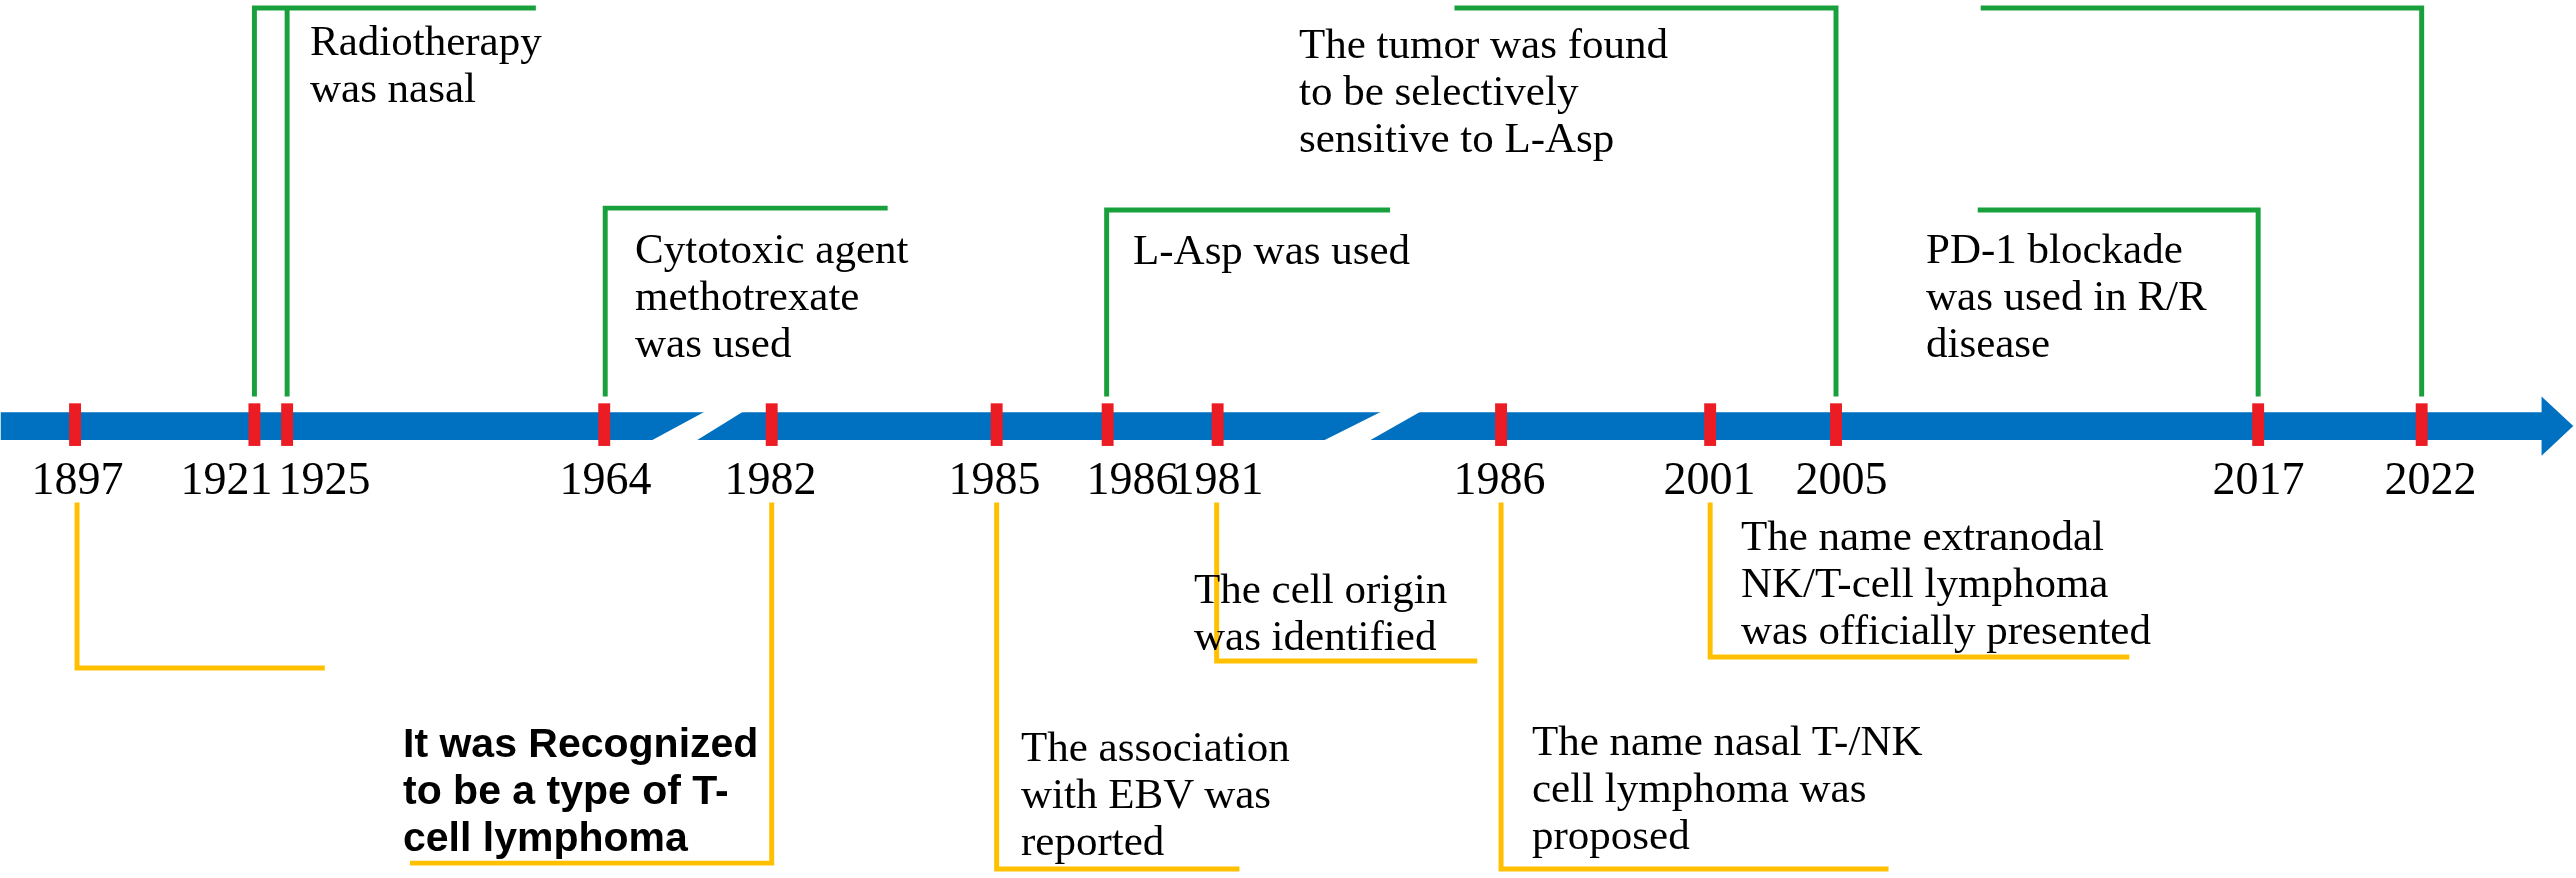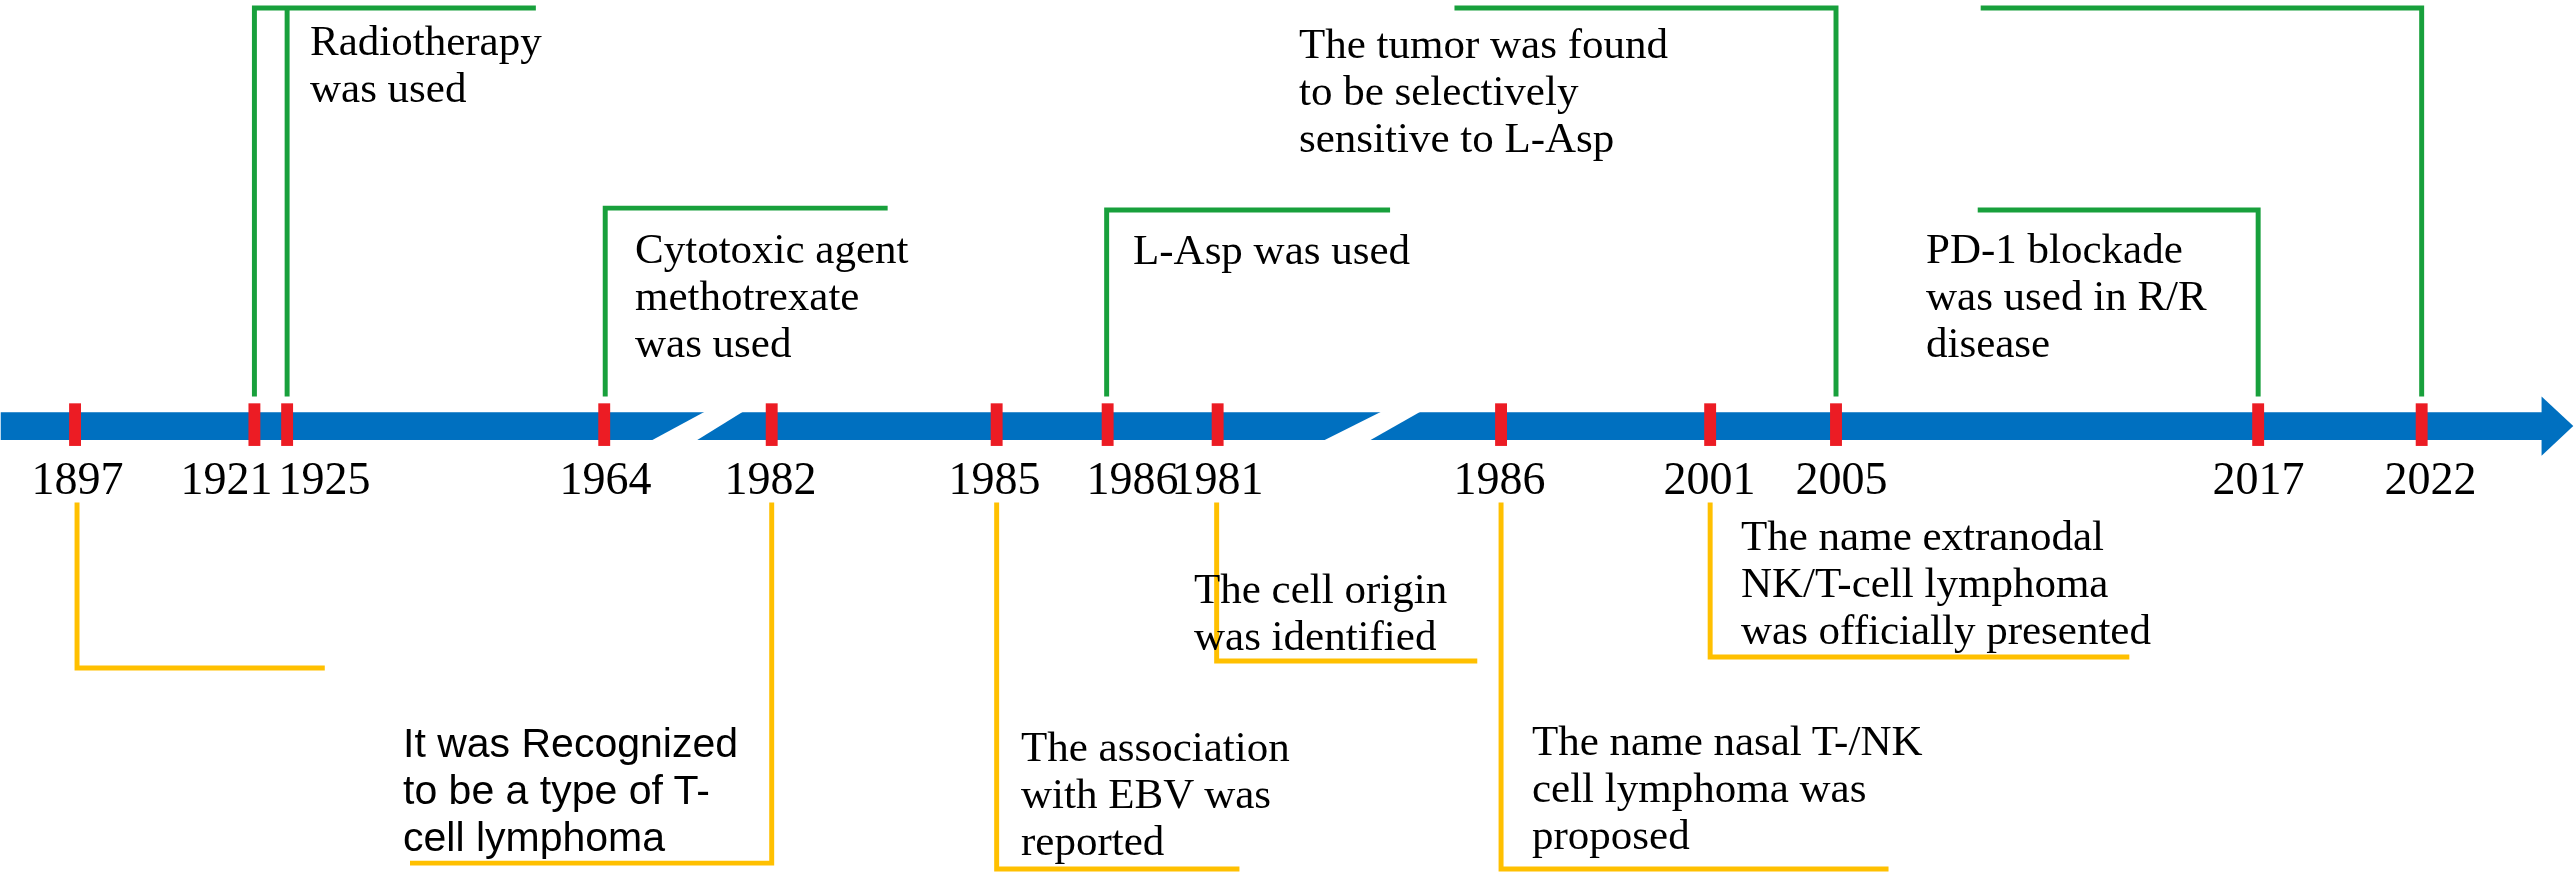--- a/index.html
+++ b/index.html
@@ -14,21 +14,21 @@
   .layer{position:absolute;left:0;top:0;}
   .txt{
     position:absolute;
     white-space:pre-line;
     font-size:43px;
     line-height:47px;
     color:#000;
   }
   .txt.align-right{text-align:left;}
   .txt.align-left{text-align:left;}
-  .txt.sans{font-family:"Liberation Sans", sans-serif;font-size:41px;}
+  .txt.sans{font-family:"Liberation Sans", sans-serif;font-size:41px;font-weight:bold;}
   .year{
     position:absolute;
     width:169px;
     top:455px;
     text-align:center;
     font-size:46px;
     line-height:48px;
     color:#000;
   }
 </style>
@@ -89,21 +89,21 @@
   <div class="year" style="left:910px">1985</div>
   <div class="year" style="left:1048px">1986</div>
   <div class="year" style="left:1133px">1981</div>
   <div class="year" style="left:1415px">1986</div>
   <div class="year" style="left:1625px">2001</div>
   <div class="year" style="left:1757px">2005</div>
   <div class="year" style="left:2174px">2017</div>
   <div class="year" style="left:2346px">2022</div>
 
   <div class="txt align-left" style="left:310px;top:17px;width:416px">Radiotherapy
-was used</div>
+was nasal</div>
   <div class="txt align-left" style="left:635px;top:225px;width:416px">Cytotoxic agent
 methotrexate
 was used</div>
   <div class="txt align-left" style="left:1133px;top:226px;width:416px">L-Asp was used</div>
   <div class="txt align-right" style="left:1299px;top:20px;width:516px">The tumor was found
 to be selectively
 sensitive to L-Asp</div>
   <div class="txt align-right" style="left:1926px;top:225px;width:317px">PD-1 blockade
 was used in R/R
 disease</div>

